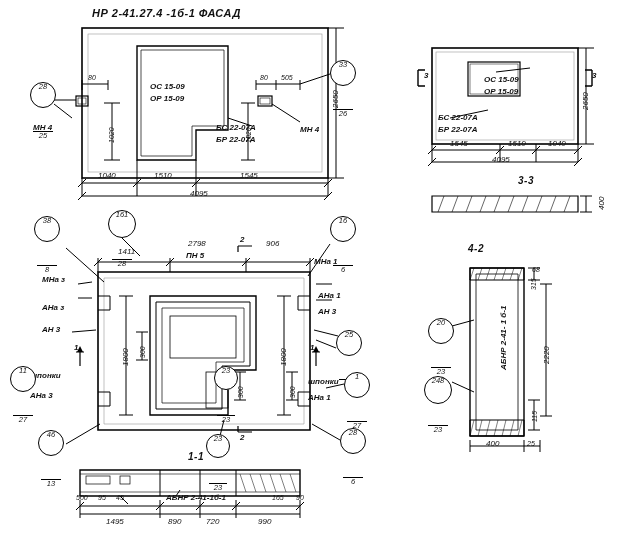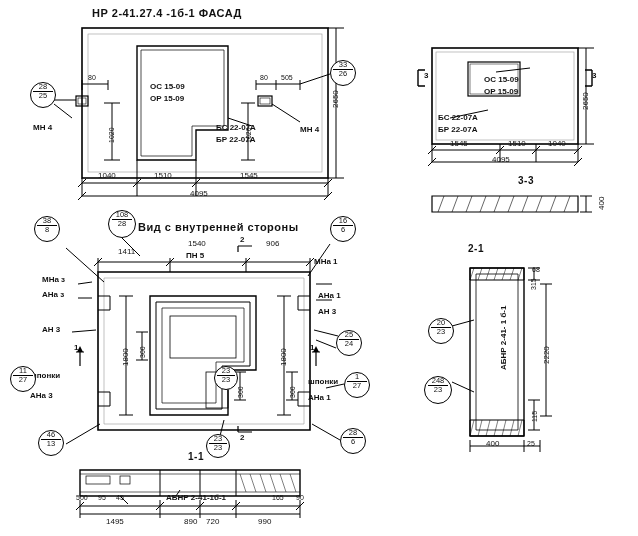--- a/index.html
+++ b/index.html
@@ -4,34 +4,34 @@
 <style>
   html,body{margin:0;padding:0;}
   body{
     width:638px;height:536px;
     background:#ffffff;
     font-family:"Liberation Sans", sans-serif;
     color:#111;
     position:relative;
     overflow:hidden;
   }
-  #root{position:relative;width:518px;height:536px;}
+  #root{position:relative;width:518px;height:536px;font-style:italic;}
   .t{position:absolute;white-space:pre;line-height:1;}
   .title{font-weight:bold;font-size:11px;letter-spacing:.5px;}
   .lbl{font-size:8px;}
   .lbl7{font-size:7px;}
   .bold{font-weight:bold;}
   svg{position:absolute;left:0;top:0;}
   .cal{
     position:absolute;border:1px solid #000;border-radius:50%;
     display:flex;flex-direction:column;align-items:center;justify-content:flex-start;
     font-size:7.5px;line-height:1.05;background:#fff;
   }
   .cal > span{display:block;}
-  .cal .num2{border-top:1px solid #000;width:80%;text-align:center;}
+  .cal .num2{border-top:1px solid #000;width:80%;text-align:center;margin-top:40px;}
 </style>
 </head>
 <body>
 
 <div id="root">
 
   <svg width="638" height="536">
     <g stroke="#000" fill="none" stroke-width="1">
 
       <rect x="82" y="28" width="246" height="150" stroke-width="1.6"></rect>
@@ -284,28 +284,27 @@
   <div class="t lbl" style="left:508px;top:140px;">1510</div>
   <div class="t lbl" style="left:548px;top:140px;">1040</div>
   <div class="t lbl" style="left:492px;top:156px;">4095</div>
   <div class="t lbl" style="left:582px;top:110px;transform:rotate(-90deg);transform-origin:left top;">2650</div>
   <div class="t lbl bold" style="left:424px;top:72px;">3</div>
   <div class="t lbl bold" style="left:592px;top:72px;">3</div>
 
   <div class="t title" style="left:518px;top:176px;font-size:10px;">3-3</div>
   <div class="t lbl" style="left:598px;top:210px;transform:rotate(-90deg);transform-origin:left top;">400</div>
 
-  <div class="t title" style="left:138px;top:222px;">Вид с внутренней стороны</div>
   <div class="t lbl bold" style="left:186px;top:252px;">ПН 5</div>
   <div class="t lbl" style="left:118px;top:248px;">1411</div>
-  <div class="t lbl" style="left:188px;top:240px;">1540</div>
+  <div class="t lbl" style="left:188px;top:240px;">2798</div>
   <div class="t lbl" style="left:266px;top:240px;">906</div>
 
   <div class="t lbl bold" style="left:42px;top:276px;">МНа з</div>
-  <div class="t lbl bold" style="left:42px;top:291px;">АНа з</div>
+  <div class="t lbl bold" style="left:42px;top:304px;">АНа з</div>
   <div class="t lbl bold" style="left:42px;top:326px;">АН 3</div>
   <div class="t lbl bold" style="left:30px;top:372px;">шпонки</div>
   <div class="t lbl bold" style="left:30px;top:392px;">АНа 3</div>
 
   <div class="t lbl bold" style="left:314px;top:258px;">МНа 1</div>
   <div class="t lbl bold" style="left:318px;top:292px;">АНа 1</div>
   <div class="t lbl bold" style="left:318px;top:308px;">АН 3</div>
   <div class="t lbl bold" style="left:308px;top:378px;">шпонки</div>
   <div class="t lbl bold" style="left:308px;top:394px;">АНа 1</div>
 
@@ -318,21 +317,21 @@
   <div class="t lbl bold" style="left:74px;top:344px;">1</div>
   <div class="t lbl bold" style="left:310px;top:344px;">1</div>
   <div class="t lbl bold" style="left:240px;top:236px;">2</div>
   <div class="t lbl bold" style="left:240px;top:434px;">2</div>
 
   <div class="cal" style="left:34px;top:216px;width:24px;height:24px;">
     <span>38</span>
       <span class="num2">8</span>
   </div>
   <div class="cal" style="left:108px;top:210px;width:26px;height:26px;">
-    <span>108</span>
+    <span>161</span>
       <span class="num2">28</span>
   </div>
   <div class="cal" style="left:330px;top:216px;width:24px;height:24px;">
     <span>16</span>
       <span class="num2">6</span>
   </div>
   <div class="cal" style="left:336px;top:330px;width:24px;height:24px;">
     <span>25</span>
       <span class="num2">24</span>
   </div>
@@ -360,27 +359,27 @@
     <span>23</span>
       <span class="num2">23</span>
   </div>
 
   <div class="t title" style="left:170px;top:452px;font-size:10px;margin-left:18px;">1-1</div>
   <div class="t lbl bold" style="left:166px;top:494px;">АБНР 2-41-1б-1</div>
   <div class="t lbl7" style="left:76px;top:494px;">500</div>
   <div class="t lbl7" style="left:98px;top:494px;">95</div>
   <div class="t lbl7" style="left:116px;top:494px;">45</div>
   <div class="t lbl" style="left:106px;top:518px;">1495</div>
-  <div class="t lbl" style="left:184px;top:518px;text-align:right;">890</div>
+  <div class="t lbl" style="left:168px;top:518px;text-align:right;">890</div>
   <div class="t lbl" style="left:206px;top:518px;">720</div>
   <div class="t lbl" style="left:258px;top:518px;">990</div>
   <div class="t lbl7" style="left:272px;top:494px;">165</div>
   <div class="t lbl7" style="left:296px;top:494px;">90</div>
 
-  <div class="t title" style="left:468px;top:244px;font-size:10px;">2-1</div>
+  <div class="t title" style="left:468px;top:244px;font-size:10px;">4-2</div>
   <div class="t lbl bold" style="left:500px;top:370px;transform:rotate(-90deg);transform-origin:left top;">АБНР 2-41- 1 б-1</div>
   <div class="t lbl7" style="left:532px;top:266px;">68</div>
   <div class="t lbl7" style="left:530px;top:290px;transform:rotate(-90deg);transform-origin:left top;">315</div>
   <div class="t lbl" style="left:543px;top:364px;transform:rotate(-90deg);transform-origin:left top;">2220</div>
   <div class="t lbl7" style="left:531px;top:422px;transform:rotate(-90deg);transform-origin:left top;">115</div>
   <div class="t lbl" style="left:486px;top:440px;">400</div>
   <div class="t lbl7" style="left:527px;top:440px;">25</div>
 
   <div class="cal" style="left:428px;top:318px;width:24px;height:24px;">
     <span>20</span>

